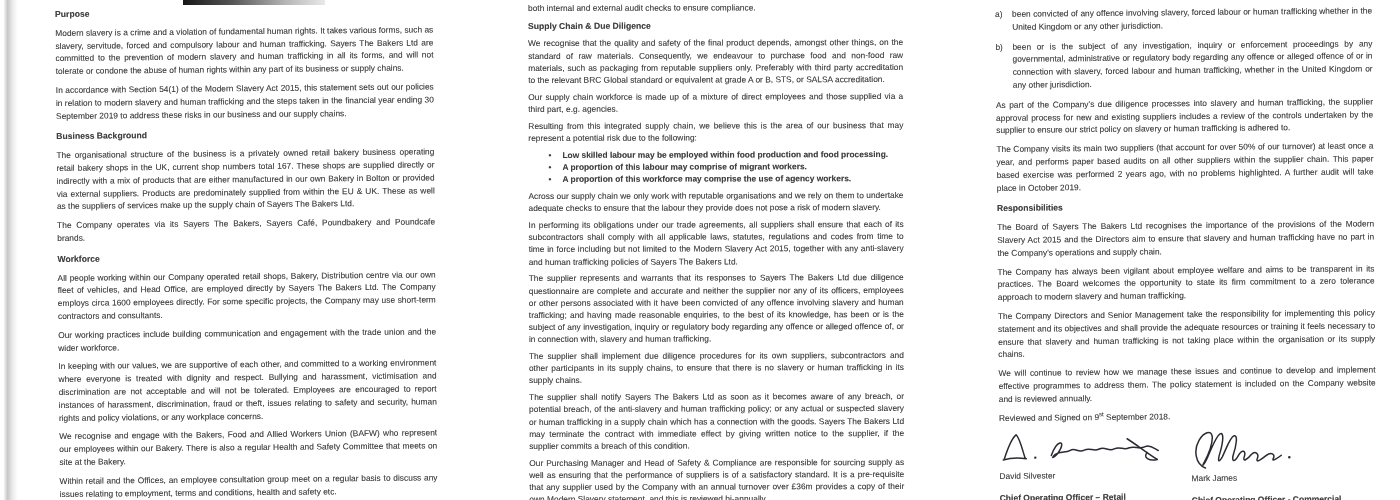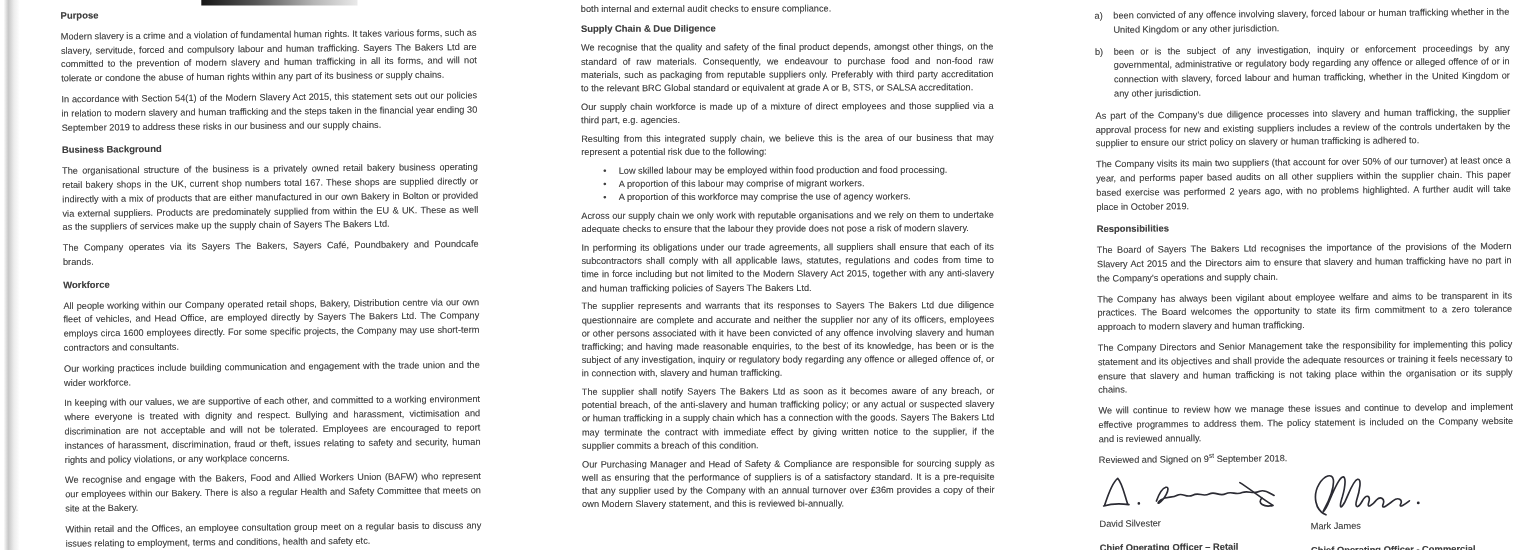--- a/index.html
+++ b/index.html
@@ -25,21 +25,21 @@
     text-shadow:0 0 .5px rgba(90,90,90,.5);
   }
   .col1{left:55px;top:8px;width:378px;line-height:12.8px;transform:rotate(-0.55deg);transform-origin:left top;}
   .col2{left:528px;top:2px;width:375px;line-height:12.2px;transform:rotate(-0.15deg);transform-origin:left top;}
   .col3{left:995px;top:8px;width:377px;line-height:12.8px;transform:rotate(-0.55deg);transform-origin:left top;}
   .hd{font-weight:bold;font-size:8.6px;margin:8px 0 6px;text-align:left;}
   .hd.first{margin-top:0;}
   .col p{margin:0 0 6px;}
   .col2 p{margin:0 0 4.5px;}
   .col2 .hd{margin:6px 0 5px;}
-  ul.bullets{margin:0 0 5px;padding:0 0 0 34px;list-style:none;}
+  ul.bullets{margin:0 0 5px;padding:0 0 0 34px;list-style:none;font-weight:bold;}
   ul.bullets li{position:relative;margin:0;padding:0;}
   ul.bullets li::before{content:"\2022";position:absolute;left:-14px;top:0;}
   .item{display:flex;margin:0 0 7px;}
   .item-label{flex:none;width:17px;text-align:left;}
   .item-text{flex:1;text-align:justify;}
   .signed{margin-top:10px;}
   sup{font-size:6px;vertical-align:super;line-height:0;}
   .sig-row{display:flex;margin-top:6px;}
   .sig{width:180px;}
   .sig + .sig{margin-left:12px;}
@@ -77,20 +77,21 @@
   <p>Our supply chain workforce is made up of a mixture of direct employees and those supplied via a third part, e.g. agencies.</p>
   <p>Resulting from this integrated supply chain, we believe this is the area of our business that may represent a potential risk due to the following:</p>
   <ul class="bullets">
     <li>Low skilled labour may be employed within food production and food processing.</li>
     <li>A proportion of this labour may comprise of migrant workers.</li>
     <li>A proportion of this workforce may comprise the use of agency workers.</li>
   </ul>
   <p>Across our supply chain we only work with reputable organisations and we rely on them to undertake adequate checks to ensure that the labour they provide does not pose a risk of modern slavery.</p>
   <p>In performing its obligations under our trade agreements, all suppliers shall ensure that each of its subcontractors shall comply with all applicable laws, statutes, regulations and codes from time to time in force including but not limited to the Modern Slavery Act 2015, together with any anti-slavery and human trafficking policies of Sayers The Bakers Ltd.</p>
   <p>The supplier represents and warrants that its responses to Sayers The Bakers Ltd due diligence questionnaire are complete and accurate and neither the supplier nor any of its officers, employees or other persons associated with it have been convicted of any offence involving slavery and human trafficking; and having made reasonable enquiries, to the best of its knowledge, has been or is the subject of any investigation, inquiry or regulatory body regarding any offence or alleged offence of, or in connection with, slavery and human trafficking.</p>
+  <p>The supplier shall implement due diligence procedures for its own suppliers, subcontractors and other participants in its supply chains, to ensure that there is no slavery or human trafficking in its supply chains.</p>
   <p>The supplier shall notify Sayers The Bakers Ltd as soon as it becomes aware of any breach, or potential breach, of the anti-slavery and human trafficking policy; or any actual or suspected slavery or human trafficking in a supply chain which has a connection with the goods.  Sayers The Bakers Ltd may terminate the contract with immediate effect by giving written notice to the supplier, if the supplier commits a breach of this condition.</p>
   <p>Our Purchasing Manager and Head of Safety &amp; Compliance are responsible for sourcing supply as well as ensuring that the performance of suppliers is of a satisfactory standard.   It is a pre-requisite that any supplier used by the Company with an annual turnover over £36m provides a copy of their own Modern Slavery statement, and this is reviewed bi-annually.</p>
 </div>
 
 <div class="col col3">
   <div class="item">
     <span class="item-label">a)</span>
     <span class="item-text">been convicted of any offence involving slavery, forced labour or human trafficking whether in the United Kingdom or any other jurisdiction.</span>
   </div>
   <div class="item">

